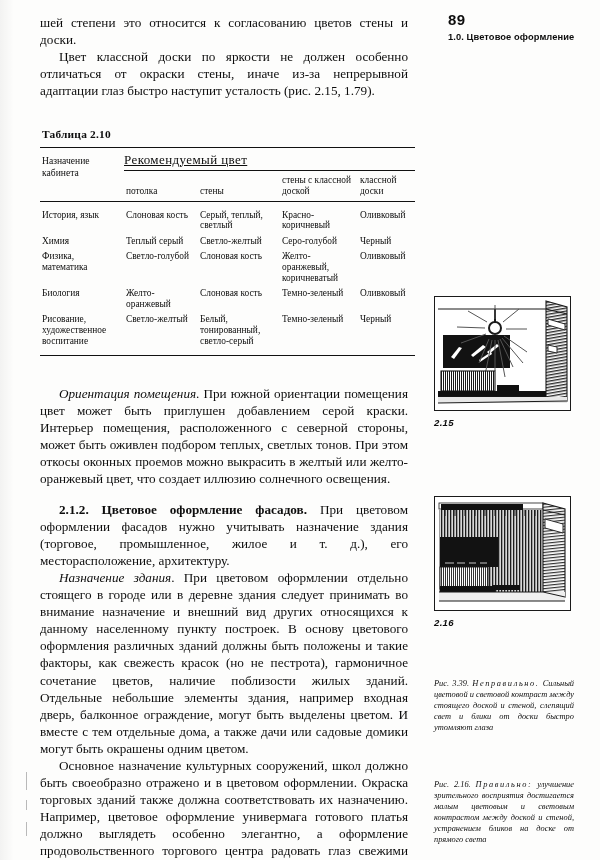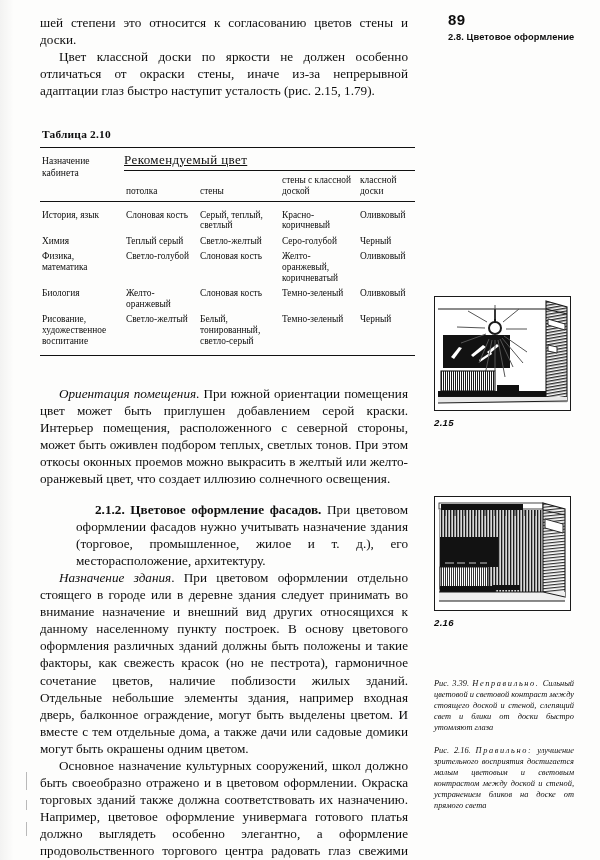--- a/index.html
+++ b/index.html
@@ -162,21 +162,21 @@
     width: 140px;
     font-size: 8.4px;
     font-style: italic;
     line-height: 1.32;
     text-align: justify;
   }
   .fig-cap .spaced {
     letter-spacing: 1.6px;
   }
   #cap-215 { top: 678px; }
-  #cap-216 { top: 745px; }
+  #cap-216 { top: 779px; }
 
   
   .scanmark {
     position: absolute;
     background: #b9b9b9;
     width: 1px;
   }
   .edge-fade {
     position: absolute;
     left: 0; top: 0;
@@ -185,21 +185,21 @@
     pointer-events: none;
   }
 </style>
 </head>
 <body>
 
 <div class="page">
 
   <div class="runhead">
     <div class="folio">89</div>
-    <div class="sectitle">2.8. Цветовое оформление</div>
+    <div class="sectitle">1.0. Цветовое оформление</div>
   </div>
 
   <div class="col">
     <p class="body">шей степени это относится к согласованию цветов стены и доски.</p>
     <p class="body indent">Цвет классной доски по яркости не должен особенно отличаться от окраски стены, иначе из-за непрерывной адаптации глаз быстро наступит усталость (рис. 2.15, 1.79).</p>
   </div>
 
   <div class="tbl-wrap">
     <div class="tbl-caption">Таблица  2.10</div>
     <table class="t210">
@@ -271,21 +271,21 @@
           <td colspan="5" class="rule-bot" style="height:6px;padding:0 !important;"></td>
         </tr>
       </tbody>
     </table>
   </div>
 
   <div class="col" style="top:385px;">
 
     <p class="body indent"><span class="it">Ориентация помещения</span><span>. При южной ориентации помещения цвет может быть приглушен добавлением серой краски. Интерьер помещения, расположенного с северной стороны, может быть оживлен подбором теплых, светлых тонов. При этом откосы оконных проемов можно выкрасить в желтый или желто-оранжевый цвет, что создает иллюзию солнечного освещения.</span></p>
 
-    <p class="body indent" style="margin-top:13px;margin-left:36px;"><span class="bold">2.1.2.</span><span class="bold"> </span><span class="bold">Цветовое оформление фасадов.</span><span> При цветовом оформлении фасадов нужно учитывать назначение здания (торговое, промышленное, жилое и т. д.), его месторасположение, архитектуру.</span></p>
+    <p class="body indent" style="margin-top:13px;"><span class="bold">2.1.2.</span><span class="bold"> </span><span class="bold">Цветовое оформление фасадов.</span><span> При цветовом оформлении фасадов нужно учитывать назначение здания (торговое, промышленное, жилое и т. д.), его месторасположение, архитектуру.</span></p>
 
     <p class="body indent"><span class="it">Назначение здания</span><span>. При цветовом оформлении отдельно стоящего в городе или в деревне здания следует принимать во внимание назначение и внешний вид других относящихся к данному населенному пункту построек. В основу цветового оформления различных зданий должны быть положены и такие факторы, как свежесть красок (но не пестрота), гармоничное сочетание цветов, наличие поблизости жилых зданий. Отдельные небольшие элементы здания, например входная дверь, балконное ограждение, могут быть выделены цветом. И вместе с тем отдельные дома, а также дачи или садовые домики могут быть окрашены одним цветом.</span></p>
 
     <p class="body indent">Основное назначение культурных сооружений, школ должно быть своеобразно отражено и в цветовом оформлении. Окраска торговых зданий также должна соответствовать их назначению. Например, цветовое оформление универмага готового платья должно выглядеть особенно элегантно, а оформление продовольственного торгового центра радовать глаз свежими красками, быть гигие-</p>
   </div>
 
   <div class="fig" id="fig-215">
     <div class="frame">
       <svg width="135" height="113" viewBox="0 0 135 113">
         <defs>

